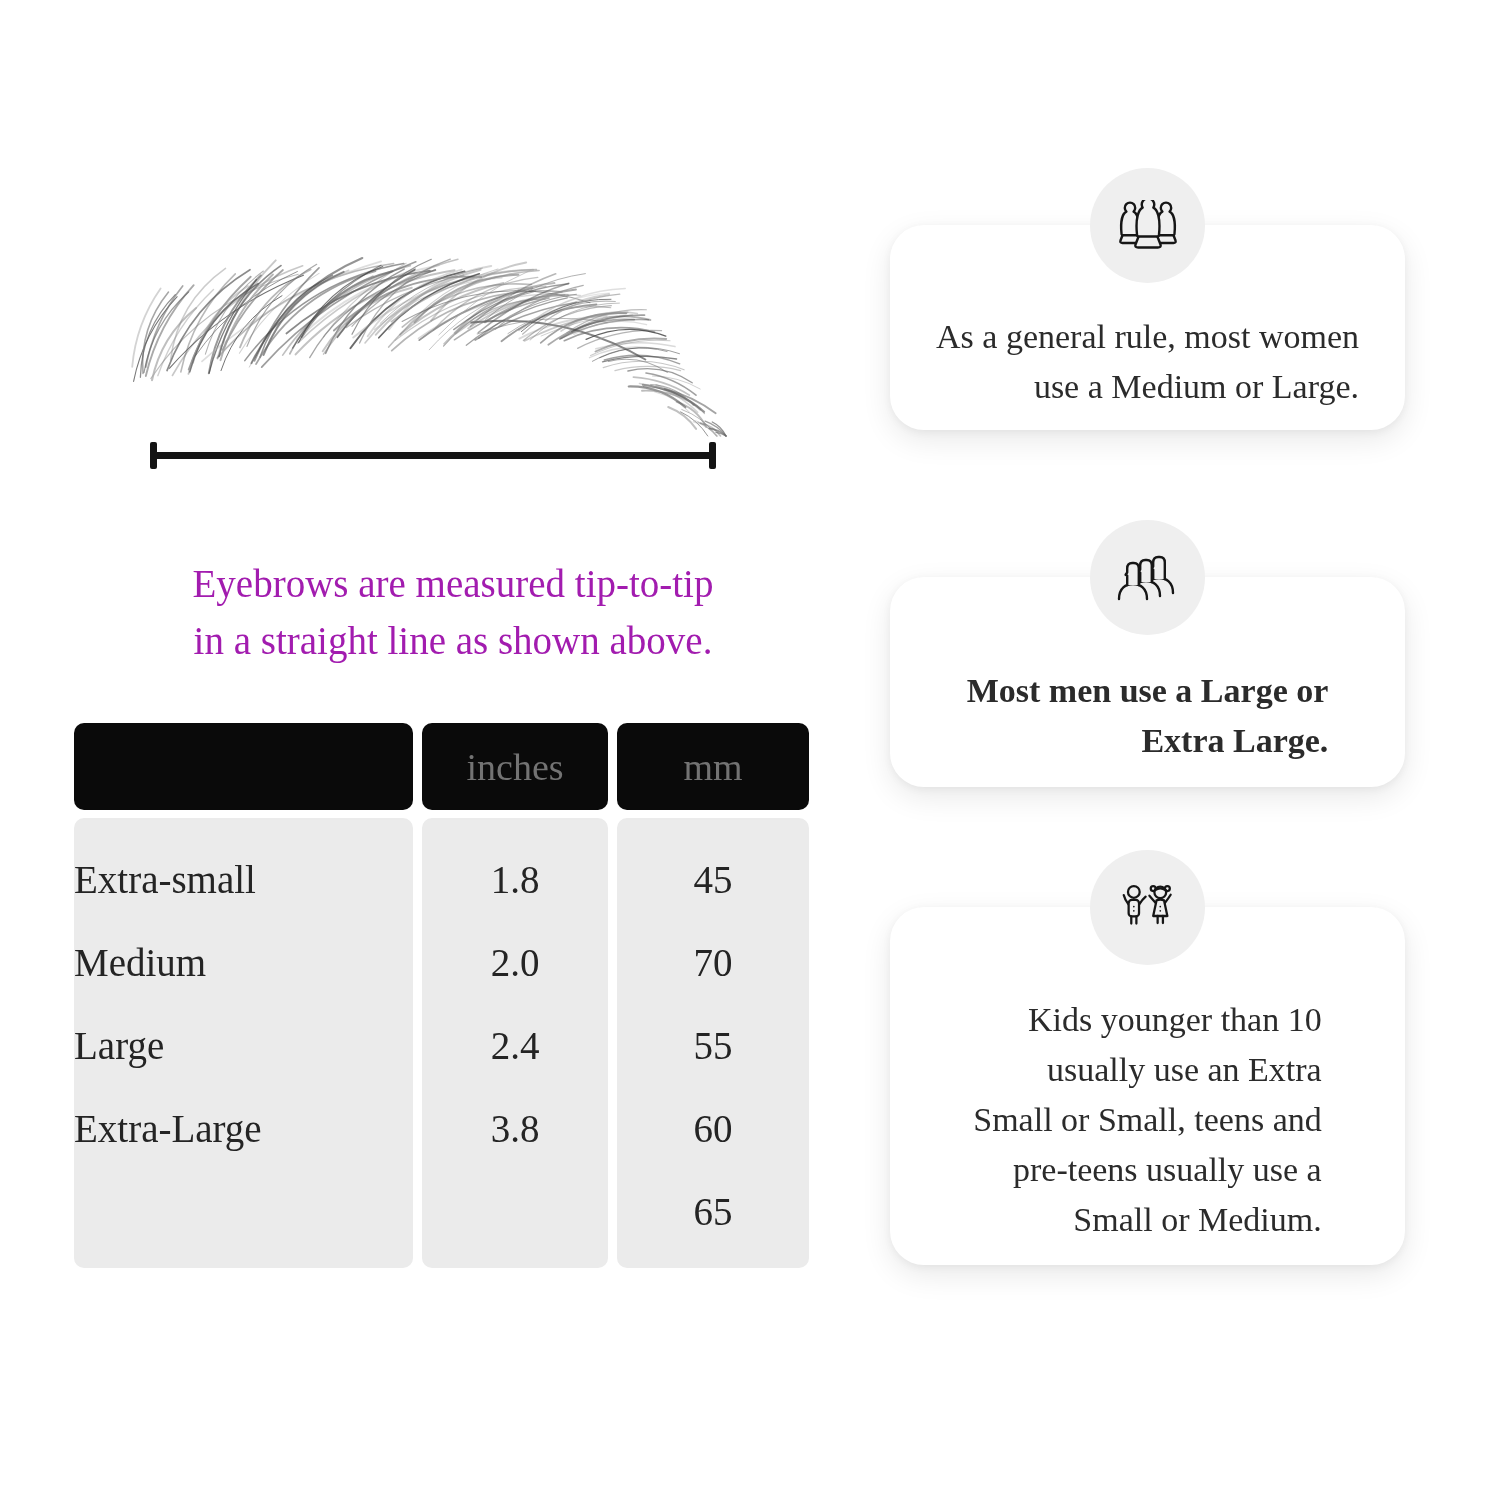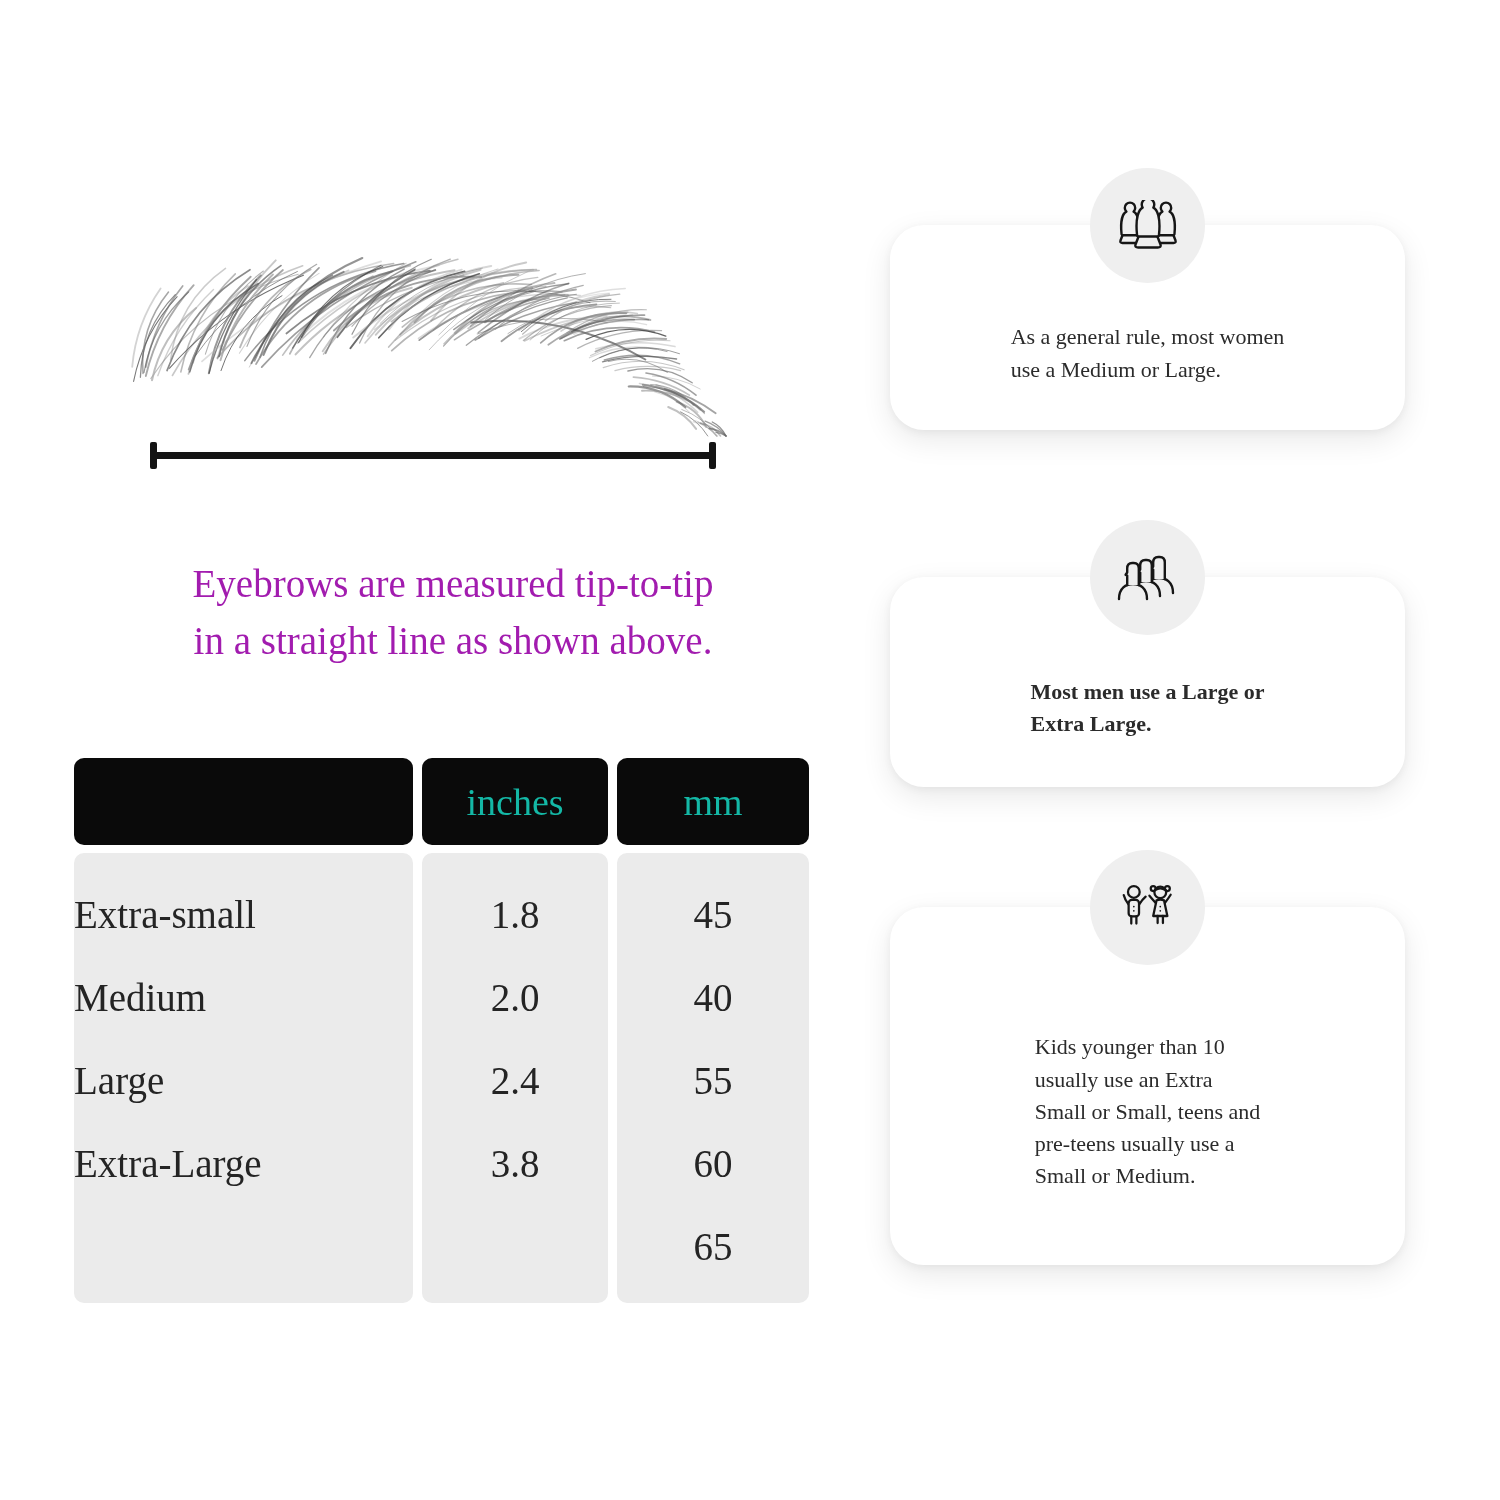--- a/index.html
+++ b/index.html
@@ -15,22 +15,22 @@
   .measure .cap.left{left:0;}
   .measure .cap.right{right:0;}
   .caption{
     position:absolute;left:133px;top:516px;width:640px;
     font-size:39px;line-height:1.47;white-space:pre-line;color:#a21caf;text-align:center;
   }
   
   .tbl{position:absolute;left:74px;top:723px;display:grid;grid-template-columns:339px 186px 192px;column-gap:9px;}
   .tbl-col{display:flex;flex-direction:column;}
   .tbl-head{
-    height:87px;background:#0a0a0a;border-radius:10px;color:#14b8a6;
-    display:flex;align-items:center;justify-content:center;font-size:38px;margin-top:35px;
+    height:87px;background:#0a0a0a;border-radius:10px;color:#737373;
+    display:flex;align-items:center;justify-content:center;font-size:38px;
   }
   .tbl-body{
     margin-top:8px;height:450px;background:#ebebeb;border-radius:10px;
     padding-top:20px;box-sizing:border-box;display:flex;flex-direction:column;
   }
   .cell{height:83px;display:flex;align-items:center;font-size:39px;color:#242424;}
   .col-name .cell{}
   .col-num .cell{justify-content:center;}
   
   .card{
@@ -38,23 +38,23 @@
     box-shadow:0 10px 30px rgba(0,0,0,0.09),0 2px 8px rgba(0,0,0,0.05);
   }
   .card-women{top:225px;height:205px;}
   .card-men{top:577px;height:210px;font-weight:bold;}
   .card-kids{top:907px;height:358px;font-family:Liberation Serif, serif;}
   .icon-circle{
     position:absolute;left:50%;top:-57px;margin-left:-57.5px;width:115px;height:115px;
     border-radius:50%;background:#efefef;display:flex;align-items:center;justify-content:center;
   }
   .card-text{
-    margin:8px;height:100%;box-sizing:border-box;padding:52px 14px 16px;
-    display:flex;align-items:center;justify-content:center;text-align:left;
-    font-size:22px;line-height:1.47;white-space:pre-line;color:#2b2b2b;
+    margin:16px;height:100%;box-sizing:border-box;padding:52px 14px 16px;
+    display:flex;align-items:center;justify-content:center;text-align:right;
+    font-size:34px;line-height:1.47;white-space:pre-line;color:#2b2b2b;
   }
   .icon-svg{display:block;}
 </style>
 </head>
 <body>
 
 <div id="canvas">
 
   <svg class="brow-svg" viewBox="0 0 612 190">
       <path d="M 32.8 128.6 Q 86.5 48.2 180.3 24.3" fill="none" stroke="rgb(122,122,122)" stroke-width="1.14" stroke-opacity="0.48" stroke-linecap="round"></path>
@@ -250,21 +250,21 @@
         <div class="cell">1.8</div>
         <div class="cell">2.0</div>
         <div class="cell">2.4</div>
         <div class="cell">3.8</div>
       </div>
     </div>
     <div class="tbl-col col-num">
       <div class="tbl-head">mm</div>
       <div class="tbl-body">
         <div class="cell">45</div>
-        <div class="cell">40</div>
+        <div class="cell">70</div>
         <div class="cell">55</div>
         <div class="cell">60</div>
         <div class="cell">65</div>
       </div>
     </div>
   </div>
 
   <section class="card card-women">
     <div class="icon-circle">
       <svg class="icon-svg" width="72" height="52" viewBox="0 0 72 52" fill="#efefef" stroke="#161616" stroke-width="2.4" stroke-linejoin="round" stroke-linecap="round">

